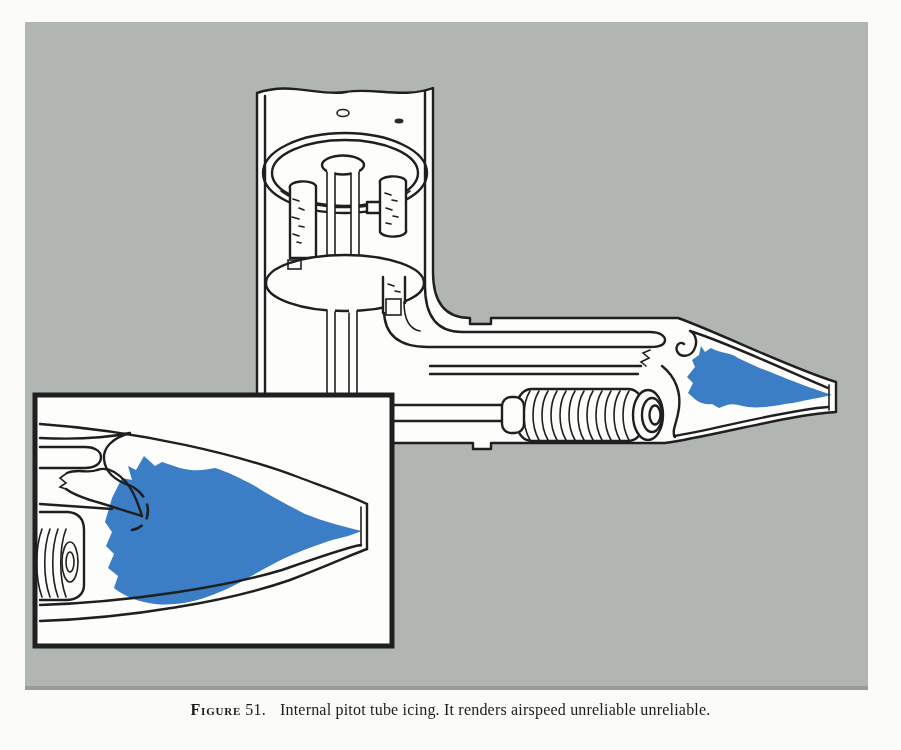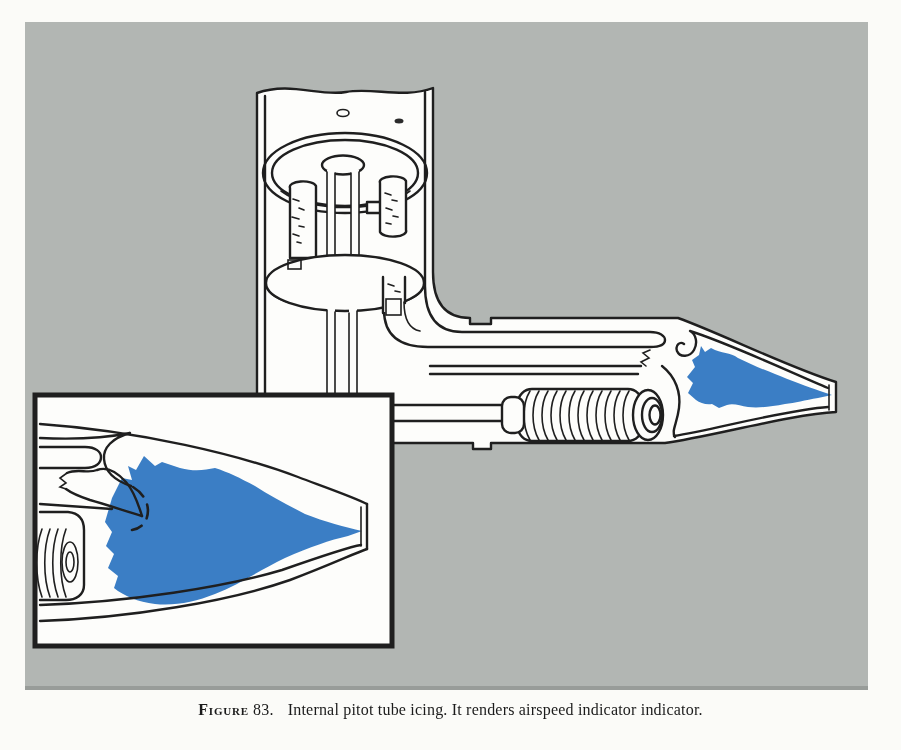--- a/index.html
+++ b/index.html
@@ -212,14 +212,14 @@
       <path d="M58,529 C51,548 51,578 58,597"></path>
       <path d="M66,529 C59,548 59,578 66,597"></path>
     </g>
     <ellipse cx="70" cy="562" rx="8" ry="20" class="ln-thin" fill="none"></ellipse>
     <ellipse cx="70" cy="562" rx="4" ry="10" class="ln-thin" fill="none"></ellipse>
   </g>
 </svg>
 
 <div class="caption">
   <span class="figlabel">Figure</span>
-  <span class="fignum">83.</span><span>Internal pitot tube icing. It renders airspeed indicator indicator.</span>
+  <span class="fignum">51.</span><span>Internal pitot tube icing. It renders airspeed unreliable unreliable.</span>
 </div>
 
 </body></html>

